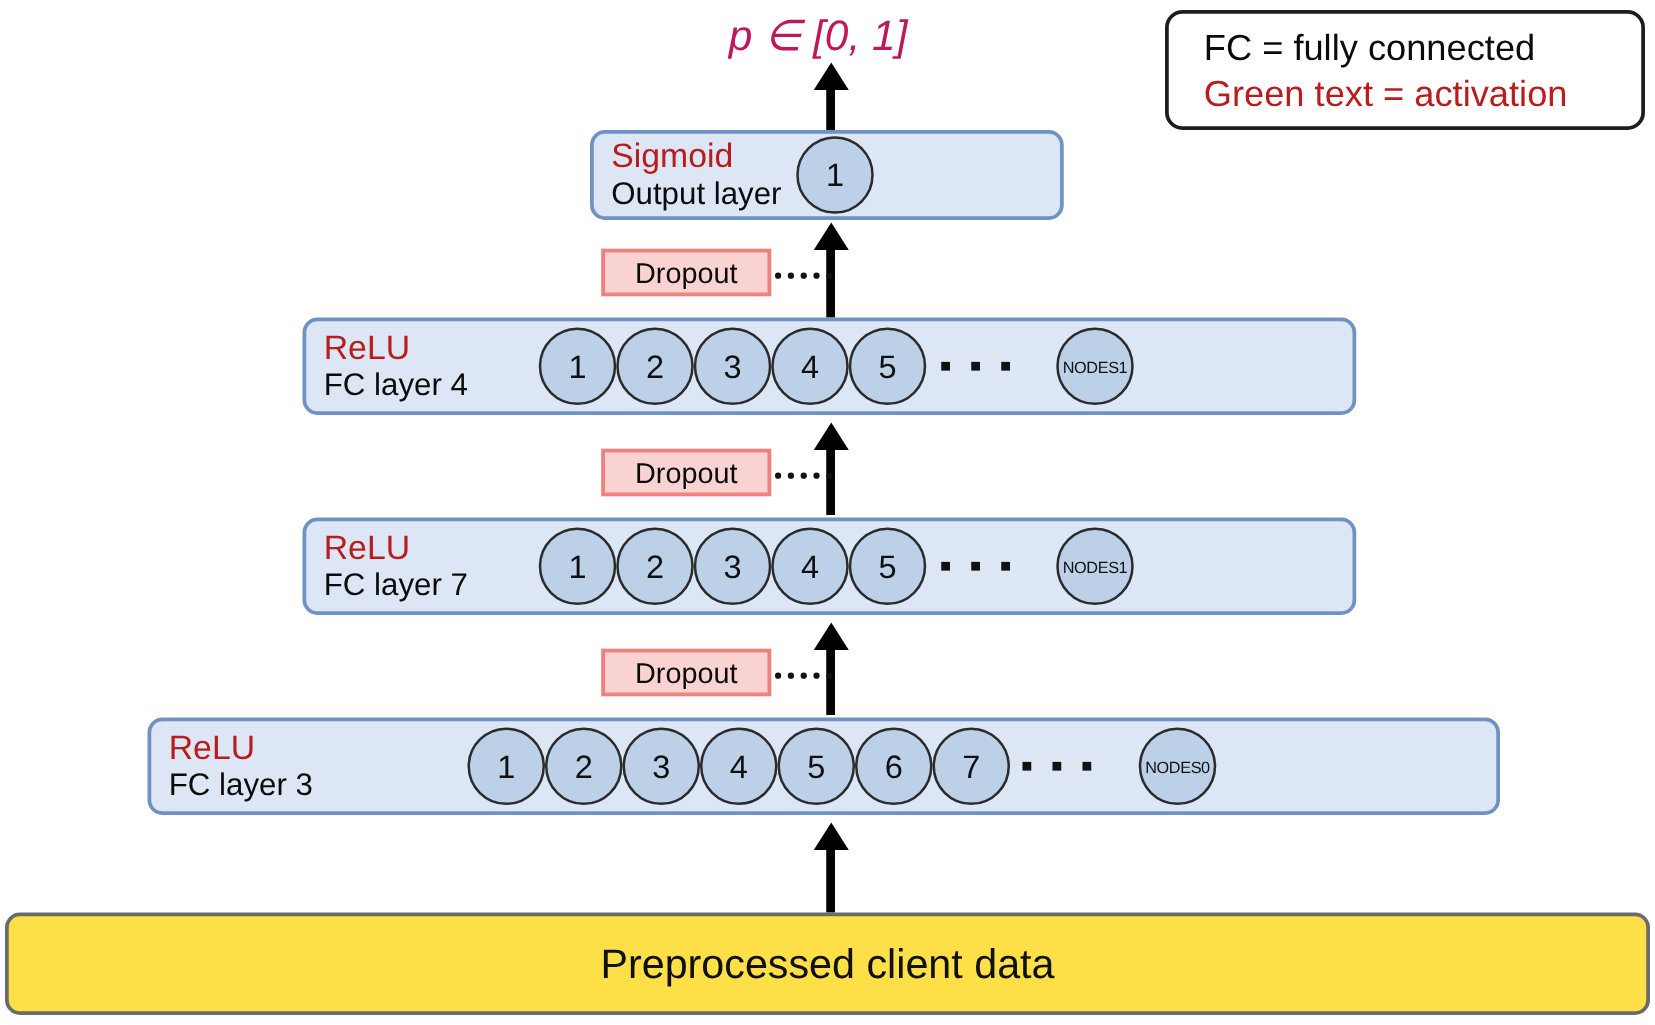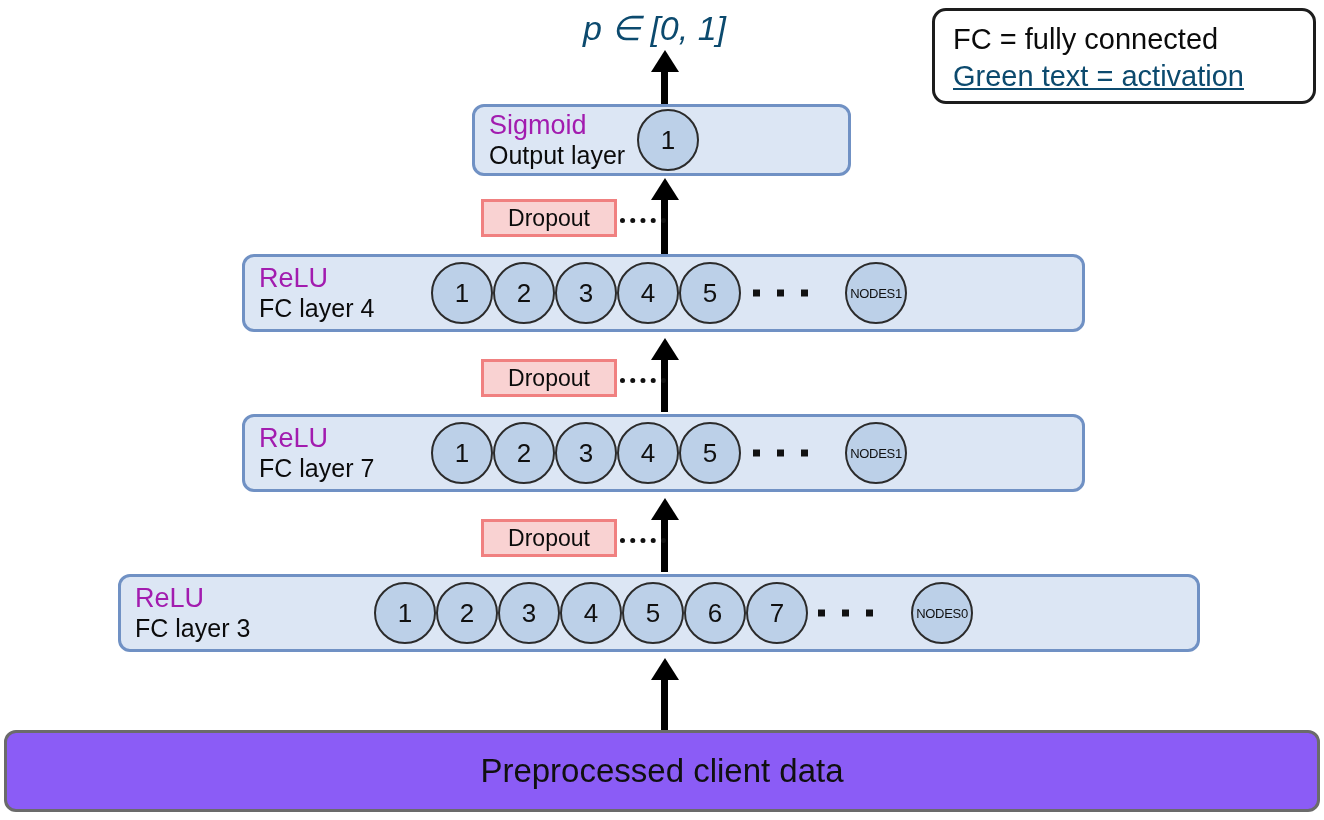--- a/index.html
+++ b/index.html
@@ -32,21 +32,21 @@
     position: absolute;
     left: 14px;
     top: 50%;
     transform: translateY(-50%);
     line-height: 1.16;
     white-space: nowrap;
     pointer-events: none;
   }
   .act-text {
     display: block;
-    color: #a21caf;
+    color: #b91c1c;
     font-size: 27px;
   }
   .layer-name-text {
     display: block;
     color: #0b0b0b;
     font-size: 25px;
   }
 
   
   .node {
@@ -113,38 +113,38 @@
     border-left: 14px solid transparent;
     border-right: 14px solid transparent;
     border-bottom: 22px solid #000000;
   }
 
   
   .prob-label {
     position: absolute;
     font-style: italic;
     font-size: 34px;
-    color: #0c4a6e;
+    color: #be185d;
     white-space: nowrap;
   }
 
   
   .legend-box {
     background: #ffffff;
     border: 3px solid #1d1d1d;
     border-radius: 14px;
     padding: 10px 18px 12px 18px;
   }
-  .legend-line { font-size: 29px; line-height: 1.28; white-space: nowrap; }
+  .legend-line { font-size: 29px; line-height: 1.28; white-space: nowrap; margin-left: 10px; }
   .legend-line.dark { color: #0b0b0b; }
-  .legend-line.green { color: #0c4a6e; text-decoration: underline; }
+  .legend-line.green { color: #b91c1c; }
 
   
   .data-box {
-    background: #8b5cf6;
+    background: #fde047;
     border: 3px solid #6b6b6b;
     border-radius: 12px;
     display: flex;
     align-items: center;
     justify-content: center;
     font-size: 33px;
     color: #101010;
   }
 </style>
 </head>

